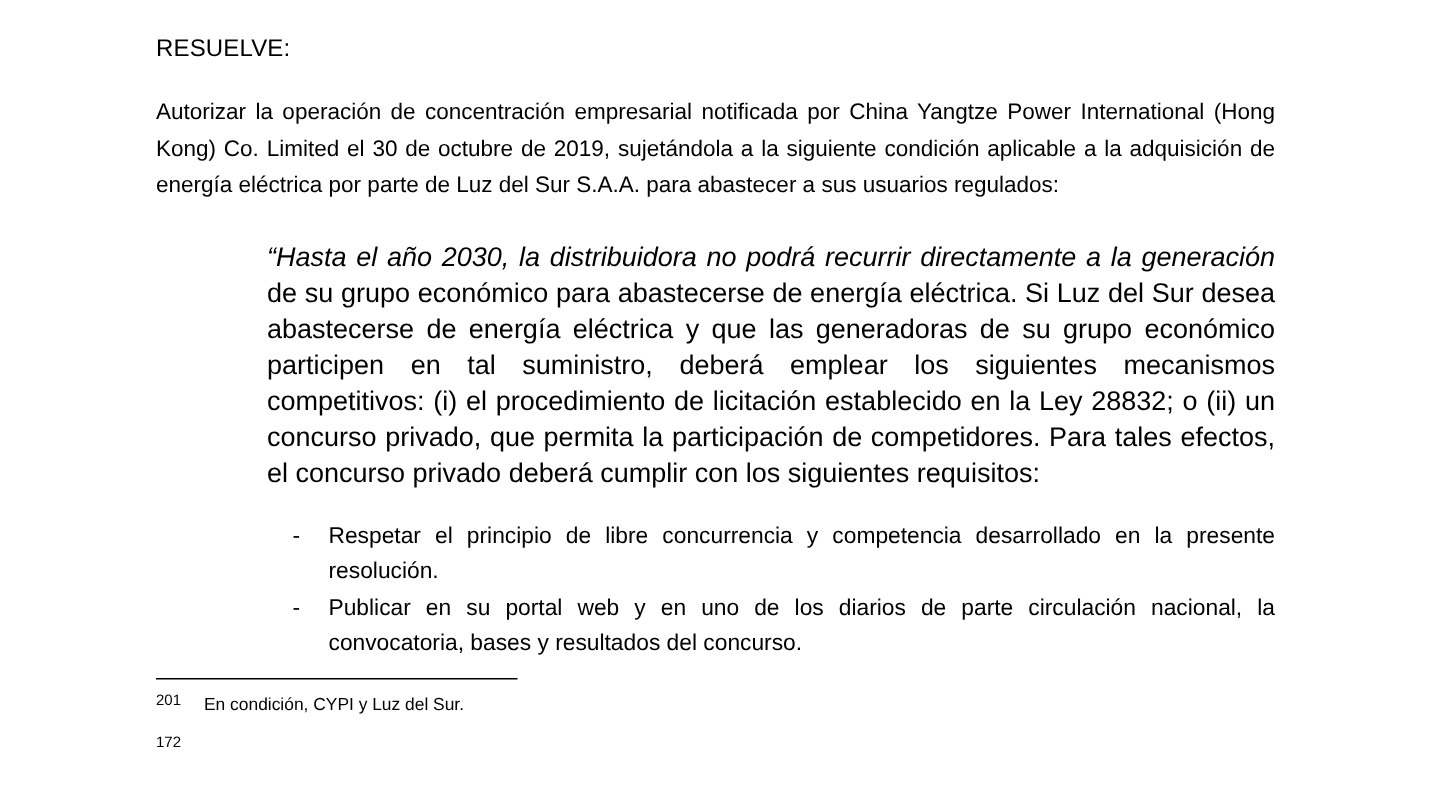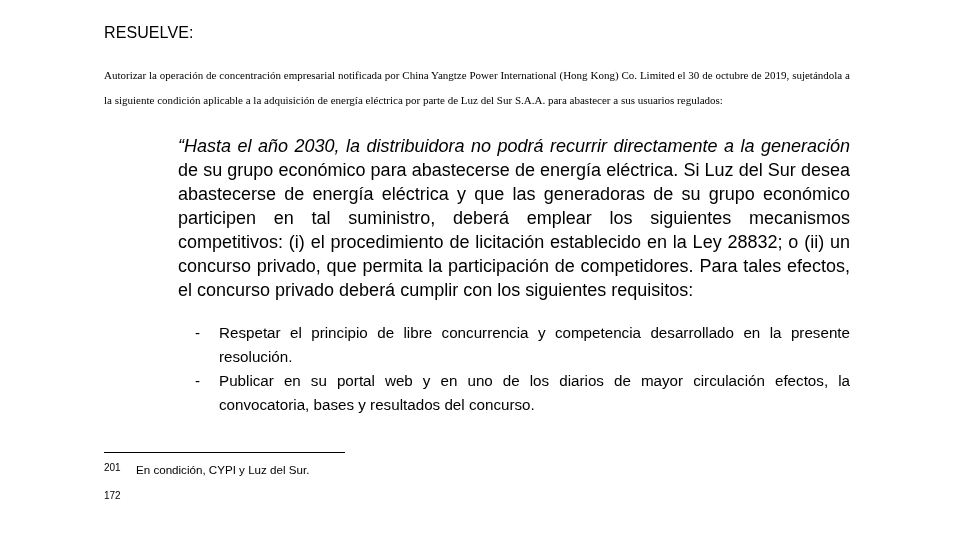--- a/index.html
+++ b/index.html
@@ -49,25 +49,24 @@
   }
 
   .heading {
     font-size: 16px;
     line-height: 21px;
     margin: 0 0 20px 0;
     letter-spacing: 0.1px;
   }
 
   .para {
-    font-size: 11px;
+    font-size: 15px;
     line-height: 24.5px;
     text-align: justify;
     margin: 0;
-    font-family: Liberation Serif, serif;
   }
 
   
   .quote-block {
     margin: 22px 0 0 74px;
     width: 672px;
     font-size: 18px;
     line-height: 24px;
     text-align: justify;
   }
@@ -145,21 +144,21 @@
 
     <div class="quote-block"><span class="quote-lead">“Hasta el año 2030, la distribuidora no podrá recurrir directamente a la generación</span><span> de su grupo económico para abastecerse de energía eléctrica. Si Luz del Sur desea abastecerse de energía eléctrica y que las generadoras de su grupo económico participen en tal suministro, deberá emplear los siguientes mecanismos competitivos: (i) el procedimiento de licitación establecido en la Ley 28832; o (ii) un concurso privado, que permita la participación de competidores. Para tales efectos, el concurso privado deberá cumplir con los siguientes requisitos:</span></div>
 
     <ul class="bullet-list">
       <li class="bullet-item">
         <span class="bullet-marker">-</span>
         <span>Respetar el principio de libre concurrencia y competencia desarrollado en la presente resolución.</span>
       </li>
       <li class="bullet-item">
         <span class="bullet-marker">-</span>
-        <span>Publicar en su portal web y en uno de los diarios de mayor circulación efectos, la convocatoria, bases y resultados del concurso.</span>
+        <span>Publicar en su portal web y en uno de los diarios de parte circulación nacional, la convocatoria, bases y resultados del concurso.</span>
       </li>
     </ul>
 
   </div>
 
   <div class="footnote-area">
     <div class="footnote-rule"></div>
 
     <div class="footnote">
       <span class="footnote-num">201</span>

